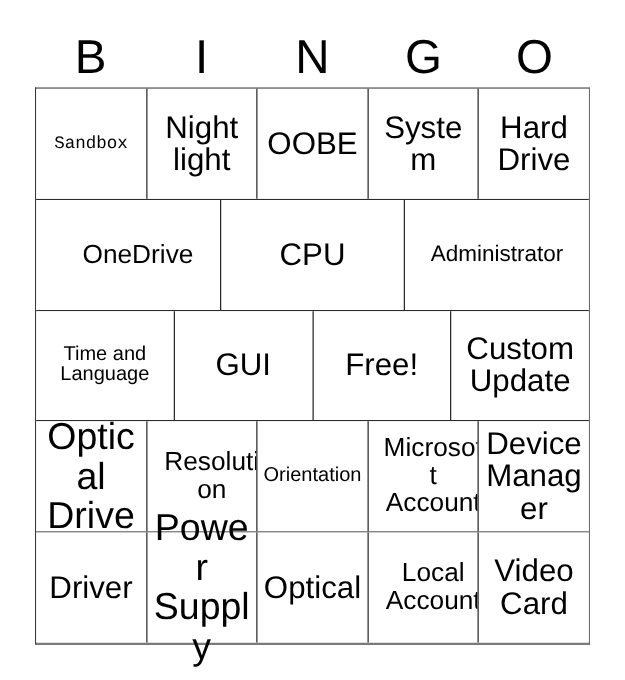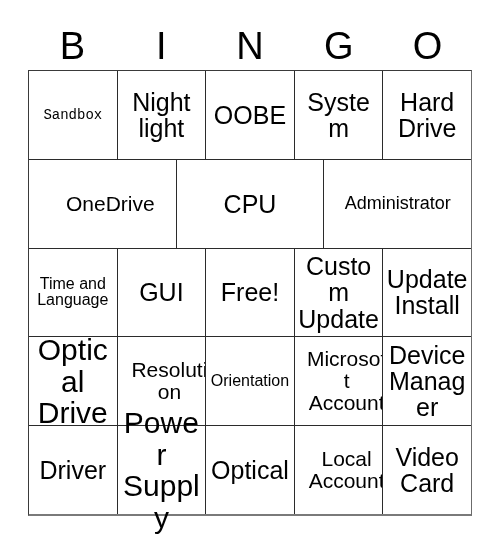--- a/index.html
+++ b/index.html
@@ -151,23 +151,20 @@
         </div>
       <div class="cell fs-xxl">
           <span class="cell-text">GUI</span>
         </div>
       <div class="cell fs-xxl">
           <span class="cell-text">Free!</span>
         </div>
       <div class="cell fs-lg">
           <span class="cell-text">Custom Update</span>
         </div>
-      <div class="cell fs-lg">
-          <span class="cell-text">Update Install</span>
-        </div>
     </div>
 
     <div class="grid-row">
       <div class="cell fs-xl">
           <span class="cell-text">Optical Drive</span>
         </div>
       <div class="cell fs-md">
           <span class="cell-text">Resolution</span>
         </div>
       <div class="cell fs-xs">

